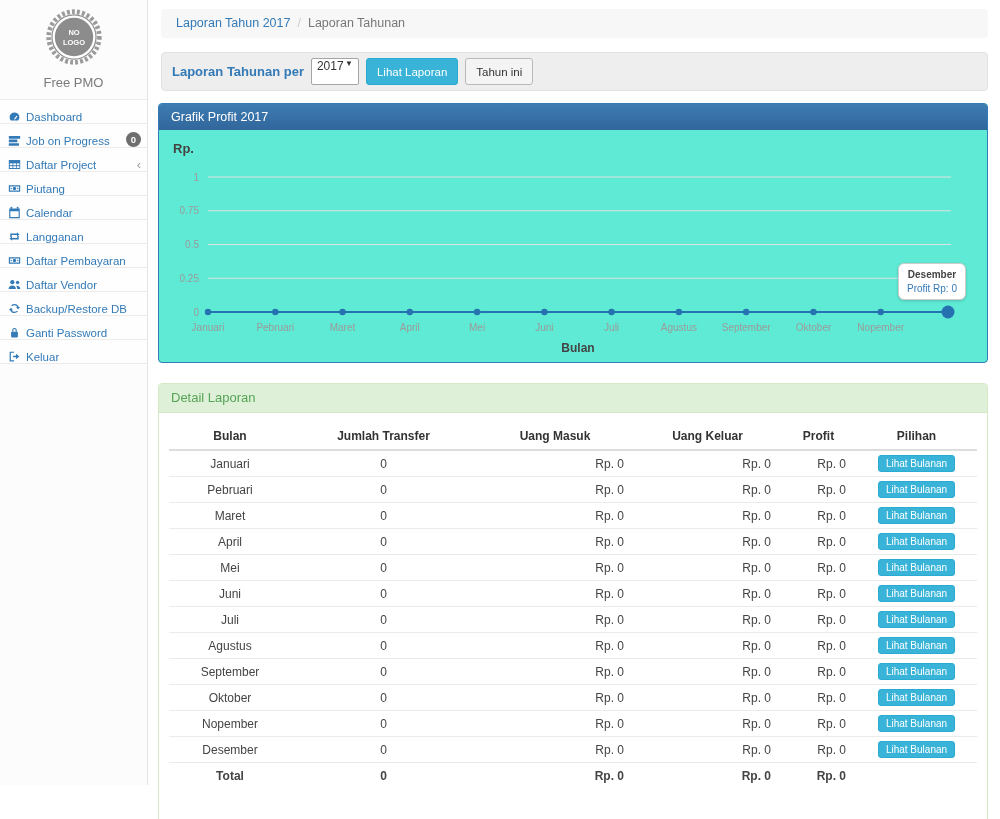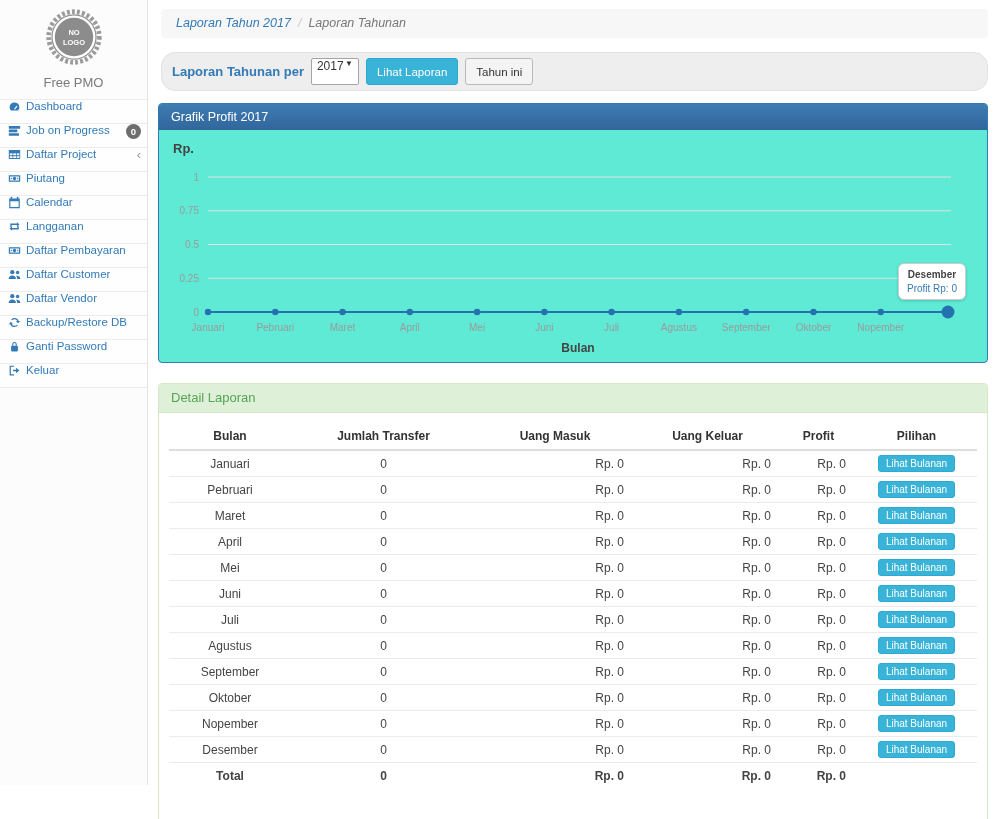--- a/index.html
+++ b/index.html
@@ -5,38 +5,38 @@
   html,body{margin:0;padding:0;background:#fff;}
   .page{position:relative;width:1000px;height:819px;overflow:hidden;background:#fff;
         font-family:"Liberation Sans",sans-serif;-webkit-font-smoothing:antialiased;}
 
   
   .sidebar{position:absolute;left:0;top:0;width:148px;height:785px;background:#fcfcfc;
            border-right:1px solid #e3e3e3;box-sizing:border-box;}
   .logo-wrap{text-align:center;padding-top:7px;}
   .brand{color:#7a7a7a;font-size:13px;text-align:center;margin-top:4px;padding-bottom:9px;}
   .side-menu{border-top:1px solid #ececec;}
-  .side-item{display:flex;align-items:flex-start;gap:5px;height:23px;padding:0 6px 0 8px;
+  .side-item{display:flex;align-items:flex-end;gap:5px;height:23px;padding:0 6px 0 8px;
              border-bottom:1px solid #ececec;color:#337ab7;font-size:11.5px;cursor:pointer;background:#fefefe;}
   .side-item .icn{display:flex;align-items:center;flex:0 0 auto;}
   .side-item .lbl{white-space:nowrap;overflow:hidden;}
   .badge0{margin-left:auto;background:#6e6e6e;color:#fff;border-radius:8px;min-width:15px;height:15px;
           line-height:15px;font-size:9.5px;text-align:center;font-weight:bold;}
   .chev{margin-left:auto;color:#9a9a9a;font-size:13px;line-height:13px;}
 
   
   .main{position:absolute;left:149px;top:0;width:851px;height:785px;background:#fff;}
 
   .breadcrumb{position:absolute;left:12px;top:9px;width:827px;height:29px;box-sizing:border-box;
-              background:#f7f7f7;border-radius:4px;padding:0 15px;line-height:29px;font-size:12.5px;color:#777;font-style:italic;}
+              background:#f7f7f7;border-radius:4px;padding:0 15px;line-height:29px;font-size:12.5px;color:#777;}
   .breadcrumb a{color:#337ab7;text-decoration:none;cursor:pointer;}
   .crumb-sep{color:#ccc;margin:0 7px;}
 
   .filterbar{position:absolute;left:12px;top:52px;width:827px;height:39px;box-sizing:border-box;
-             background:#eeeeee;border:1px solid #e2e2e2;border-radius:14px;display:flex;align-items:center;
+             background:#eeeeee;border:1px solid #e2e2e2;border-radius:4px;display:flex;align-items:center;
              padding:0 10px;gap:7px;}
   .filter-label{color:#337ab7;font-weight:bold;font-size:13px;}
   .year-select{width:48px;height:27px;box-sizing:border-box;background:#fff;border:1px solid #a5a5a5;
                border-radius:2px;display:flex;justify-content:space-between;
                padding:0 5px;font-size:12px;color:#333;cursor:pointer;}
   .caret{font-size:8px;color:#333;}
   .btn{height:27px;box-sizing:border-box;border-radius:3px;font-size:11.5px;padding:0 10px;cursor:pointer;
        font-family:inherit;}
   .btn-info{background:#39b3d7;border:1px solid #2aabd2;color:#fff;}
   .btn-default{background:#f4f4f4;border:1px solid #b9b9b9;color:#333;}
@@ -160,31 +160,20 @@
         <div class="side-item">
           <span class="icn">
             <svg width="13" height="13" viewBox="0 0 16 16" fill="currentColor">
               <path d="M1 4h14v8H1V4zm1.4 1.4v5.2h11.2V5.4H2.4z"></path>
               <circle cx="8" cy="8" r="2.1"></circle>
               <rect x="3.2" y="7.1" width="1.4" height="1.8"></rect>
               <rect x="11.4" y="7.1" width="1.4" height="1.8"></rect>
             </svg>
           </span>
           <span class="lbl">Daftar Pembayaran</span>
-        </div>
-        <div class="side-item">
-          <span class="icn">
-            <svg width="13" height="13" viewBox="0 0 16 16" fill="currentColor">
-              <circle cx="5.3" cy="5.2" r="2.6"></circle>
-              <path d="M.8 13.4c0-2.6 2-4.2 4.5-4.2s4.5 1.6 4.5 4.2H.8z"></path>
-              <circle cx="11.8" cy="5.6" r="2.1"></circle>
-              <path d="M11 9.4c2.3 0 4.2 1.5 4.2 4h-3.9c0-1.6-.5-3-1.4-3.8.4-.13.7-.2 1.1-.2z"></path>
-            </svg>
-          </span>
-          <span class="lbl">Daftar Customer</span>
         </div>
         <div class="side-item">
           <span class="icn">
             <svg width="13" height="13" viewBox="0 0 16 16" fill="currentColor">
               <circle cx="5.3" cy="5.2" r="2.6"></circle>
               <path d="M.8 13.4c0-2.6 2-4.2 4.5-4.2s4.5 1.6 4.5 4.2H.8z"></path>
               <circle cx="11.8" cy="5.6" r="2.1"></circle>
               <path d="M11 9.4c2.3 0 4.2 1.5 4.2 4h-3.9c0-1.6-.5-3-1.4-3.8.4-.13.7-.2 1.1-.2z"></path>
             </svg>
           </span>

